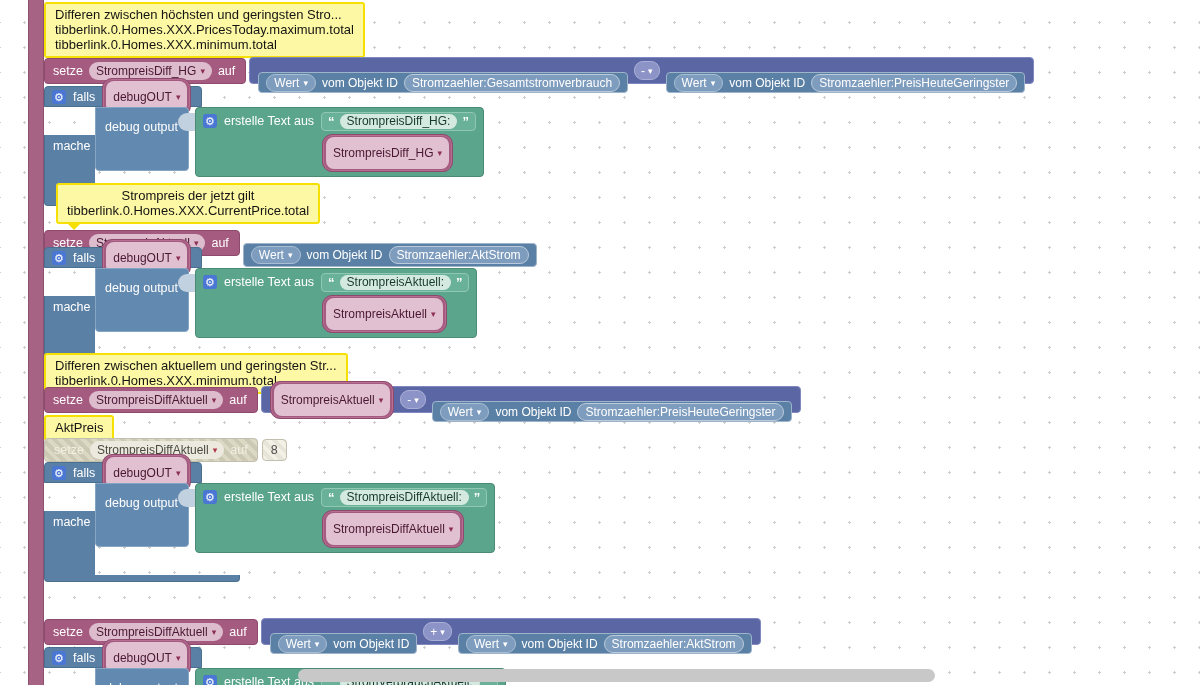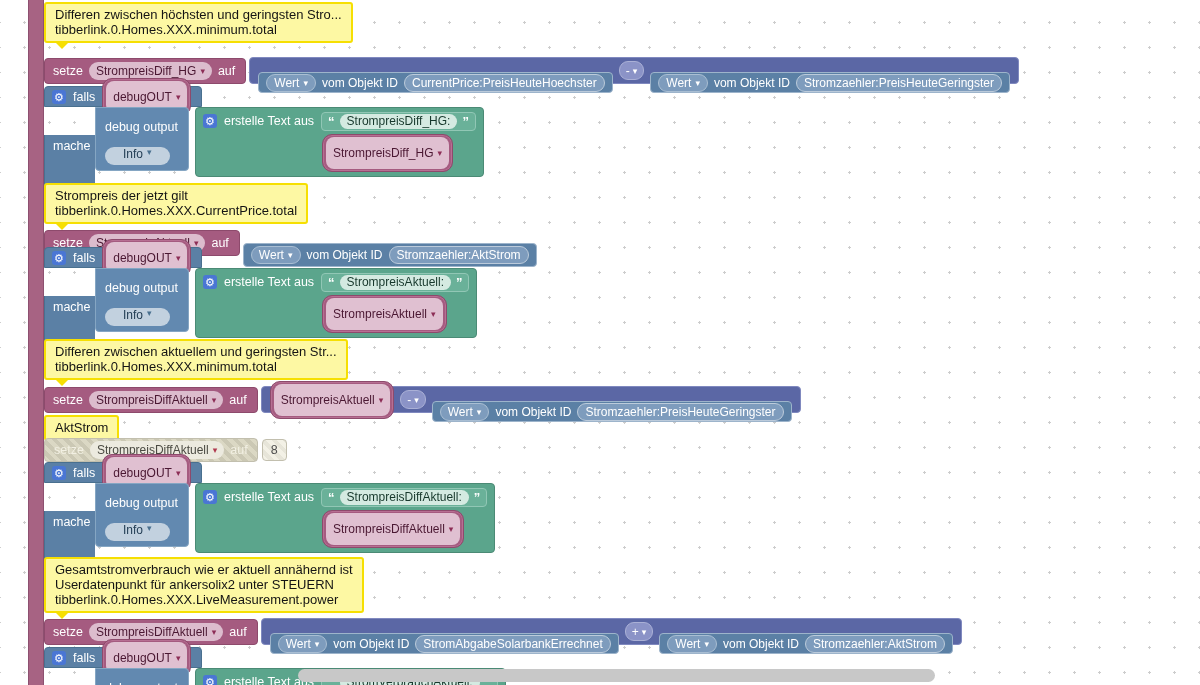--- a/index.html
+++ b/index.html
@@ -47,21 +47,21 @@
   
   .falls-group{position:absolute;font-size:12.5px;color:#fff;}
   .falls-header{display:inline-flex;align-items:center;gap:7px;background:#5b80a5;border:1px solid #49708f;
     border-radius:4px 4px 0 0;height:21px;padding:0 10px 0 7px;box-sizing:border-box;}
   .gear{display:inline-block;width:14px;height:14px;background:#4a76d4;border-radius:3px;color:#fff;
     font-size:11px;line-height:14px;text-align:center;}
   .falls-body{display:flex;align-items:flex-start;}
   .mache-wall{width:51px;background:#5b80a5;border-left:1px solid #49708f;height:64px;
     padding:4px 0 0 8px;box-sizing:border-box;margin-top:28px;}
   .debug-block{width:94px;height:64px;background:#6289b0;border:1px solid #85a6c3;border-radius:0 4px 4px 4px;
-    box-sizing:border-box;padding:5px 5px 5px 9px;display:flex;flex-direction:column;justify-content:space-between;}
+    box-sizing:border-box;padding:5px 5px 5px 9px;display:flex;flex-direction:row;justify-content:space-between;}
   .debug-label{margin-top:7px;font-size:12.5px;white-space:nowrap;}
   .info-pill{display:inline-flex;align-items:flex-start;gap:4px;background:#c2d1df;color:#233e55;
     border-radius:9px;height:18px;padding:0 18px;font-size:12px;align-self:flex-start;}
   .info-pill .arrow{color:#49708f;}
 
   .text-block{margin-left:6px;background:#5ba58c;border:1px solid #4b8a75;border-radius:4px;
     padding:3px 7px 4px 7px;color:#fff;box-sizing:border-box;}
   .tb-row1{display:flex;align-items:center;gap:7px;height:20px;white-space:nowrap;}
   .str-shadow{display:flex;align-items:center;gap:5px;background:#6ab199;border:1px solid #91c7b5;
     border-radius:4px;height:19px;padding:0 6px;box-sizing:border-box;}
@@ -89,41 +89,42 @@
 </style>
 </head>
 <body>
 
 <div class="workspace">
 
   <div class="stripe"></div>
 
   <div class="comment" style="left:44px;top:2px;">
     <div>Differen zwischen höchsten und geringsten Stro...</div>
+    <div>tibberlink.0.Homes.XXX.PricesToday.maximum.total</div>
     <div>tibberlink.0.Homes.XXX.minimum.total</div>
     <div class="tab"></div>
   </div>
 
   <div class="set-row" style="left:44px;top:57px;">
     <div class="set-block">
       <span>setze</span>
       <span class="pill var-field">
         <span>StrompreisDiff_HG</span>
         <span class="arrow">▾</span>
       </span>
       <span>auf</span>
     </div>
     <div class="math-wrap">
       <div class="wert-block">
         <span class="pill dd">
           <span>Wert</span>
           <span class="arrow">▾</span>
         </span>
         <span>vom Objekt ID</span>
-        <span class="pill oid">CurrentPrice:PreisHeuteHoechster</span>
+        <span class="pill oid">Stromzaehler:Gesamtstromverbrauch</span>
       </div>
       <span class="op-dd">
         <span>-</span>
         <span class="arrow">▾</span>
       </span>
       <div class="wert-block">
         <span class="pill dd">
           <span>Wert</span>
           <span class="arrow">▾</span>
         </span>
@@ -171,21 +172,21 @@
               <span>StrompreisDiff_HG</span>
               <span class="arrow">▾</span>
             </span>
           </span>
         </div>
       </div>
     </div>
     <div class="falls-lip"></div>
   </div>
 
-  <div class="comment" style="left:44px;top:183px;">
+  <div class="comment" style="left:56px;top:183px;text-align:center;">
     <div>Strompreis der jetzt gilt</div>
     <div>tibberlink.0.Homes.XXX.CurrentPrice.total</div>
     <div class="tab"></div>
   </div>
 
   <div class="set-row" style="left:44px;top:219px;">
     <div class="set-block">
       <span>setze</span>
       <span class="pill var-field">
         <span>StrompreisAktuell</span>
@@ -241,21 +242,21 @@
               <span>StrompreisAktuell</span>
               <span class="arrow">▾</span>
             </span>
           </span>
         </div>
       </div>
     </div>
     <div class="falls-lip"></div>
   </div>
 
-  <div class="comment" style="left:44px;top:339px;">
+  <div class="comment" style="left:44px;top:353px;">
     <div>Differen zwischen aktuellem und geringsten Str...</div>
     <div>tibberlink.0.Homes.XXX.minimum.total</div>
     <div class="tab"></div>
   </div>
 
   <div class="set-row" style="left:44px;top:386px;">
     <div class="set-block">
       <span>setze</span>
       <span class="pill var-field">
         <span>StrompreisDiffAktuell</span>
@@ -279,21 +280,21 @@
           <span>Wert</span>
           <span class="arrow">▾</span>
         </span>
         <span>vom Objekt ID</span>
         <span class="pill oid">Stromzaehler:PreisHeuteGeringster</span>
       </div>
     </div>
   </div>
 
   <div class="comment" style="left:44px;top:415px;">
-    <div>AktStrom</div>
+    <div>AktPreis</div>
     <div class="tab"></div>
   </div>
 
   <div class="disabled-row" style="left:44px;top:438px;">
     <div class="disabled-block">
       <span>setze</span>
       <span class="pill">
         <span>StrompreisDiffAktuell</span>
         <span class="arrow">▾</span>
       </span>
@@ -340,44 +341,37 @@
               <span>StrompreisDiffAktuell</span>
               <span class="arrow">▾</span>
             </span>
           </span>
         </div>
       </div>
     </div>
     <div class="falls-lip"></div>
   </div>
 
-  <div class="comment" style="left:44px;top:557px;">
-    <div>Gesamtstromverbrauch wie er aktuell annähernd ist</div>
-    <div>Userdatenpunkt für ankersolix2 unter STEUERN</div>
-    <div>tibberlink.0.Homes.XXX.LiveMeasurement.power</div>
-    <div class="tab"></div>
-  </div>
 
   <div class="set-row" style="left:44px;top:618px;">
     <div class="set-block">
       <span>setze</span>
       <span class="pill var-field">
         <span>StrompreisDiffAktuell</span>
         <span class="arrow">▾</span>
       </span>
       <span>auf</span>
     </div>
     <div class="math-wrap">
       <div class="wert-block">
         <span class="pill dd">
           <span>Wert</span>
           <span class="arrow">▾</span>
         </span>
         <span>vom Objekt ID</span>
-        <span class="pill oid">StromAbgabeSolarbankErrechnet</span>
       </div>
       <span class="op-dd">
         <span>+</span>
         <span class="arrow">▾</span>
       </span>
       <div class="wert-block">
         <span class="pill dd">
           <span>Wert</span>
           <span class="arrow">▾</span>
         </span>

